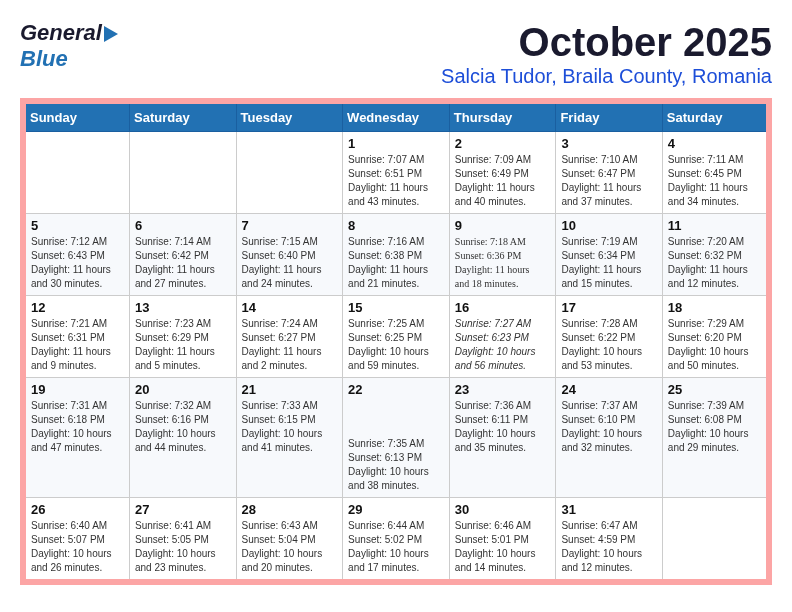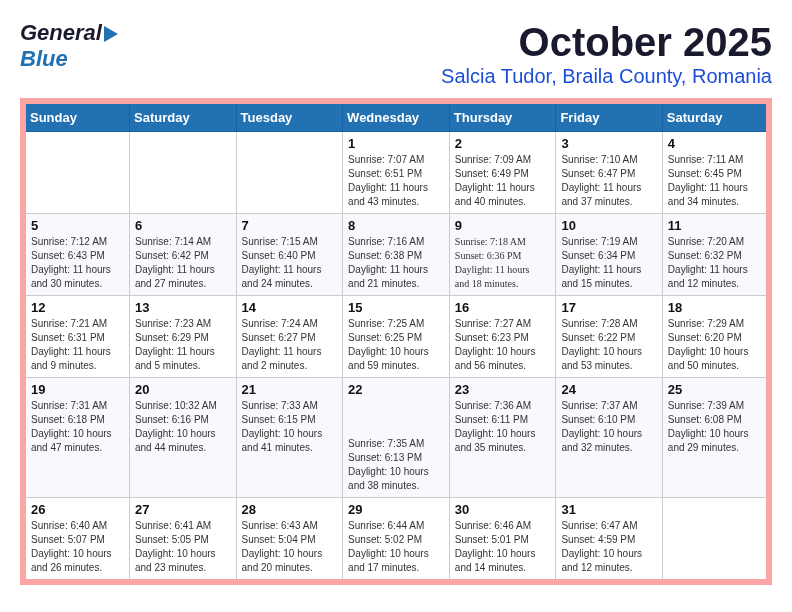--- a/index.html
+++ b/index.html
@@ -232,21 +232,21 @@
         </td>
         <td>
           <span class="day-number">15</span>
           <div class="day-info" style="white-space: pre-line;">Sunrise: 7:25 AM
 Sunset: 6:25 PM
 Daylight: 10 hours
 and 59 minutes.</div>
         </td>
         <td>
           <span class="day-number">16</span>
-          <div class="day-info" style="white-space: pre-line;">Sunrise: 7:27 AM
+          <div class="day-info" style="white-space: pre-line; font-style: italic;">Sunrise: 7:27 AM
 Sunset: 6:23 PM
 Daylight: 10 hours
 and 56 minutes.</div>
         </td>
         <td>
           <span class="day-number">17</span>
           <div class="day-info" style="white-space: pre-line;">Sunrise: 7:28 AM
 Sunset: 6:22 PM
 Daylight: 10 hours
 and 53 minutes.</div>
@@ -262,21 +262,21 @@
       <tr>
         <td>
           <span class="day-number">19</span>
           <div class="day-info" style="white-space: pre-line;">Sunrise: 7:31 AM
 Sunset: 6:18 PM
 Daylight: 10 hours
 and 47 minutes.</div>
         </td>
         <td>
           <span class="day-number">20</span>
-          <div class="day-info" style="white-space: pre-line;">Sunrise: 10:32 AM
+          <div class="day-info" style="white-space: pre-line;">Sunrise: 7:32 AM
 Sunset: 6:16 PM
 Daylight: 10 hours
 and 44 minutes.</div>
         </td>
         <td>
           <span class="day-number">21</span>
           <div class="day-info" style="white-space: pre-line;">Sunrise: 7:33 AM
 Sunset: 6:15 PM
 Daylight: 10 hours
 and 41 minutes.</div>

